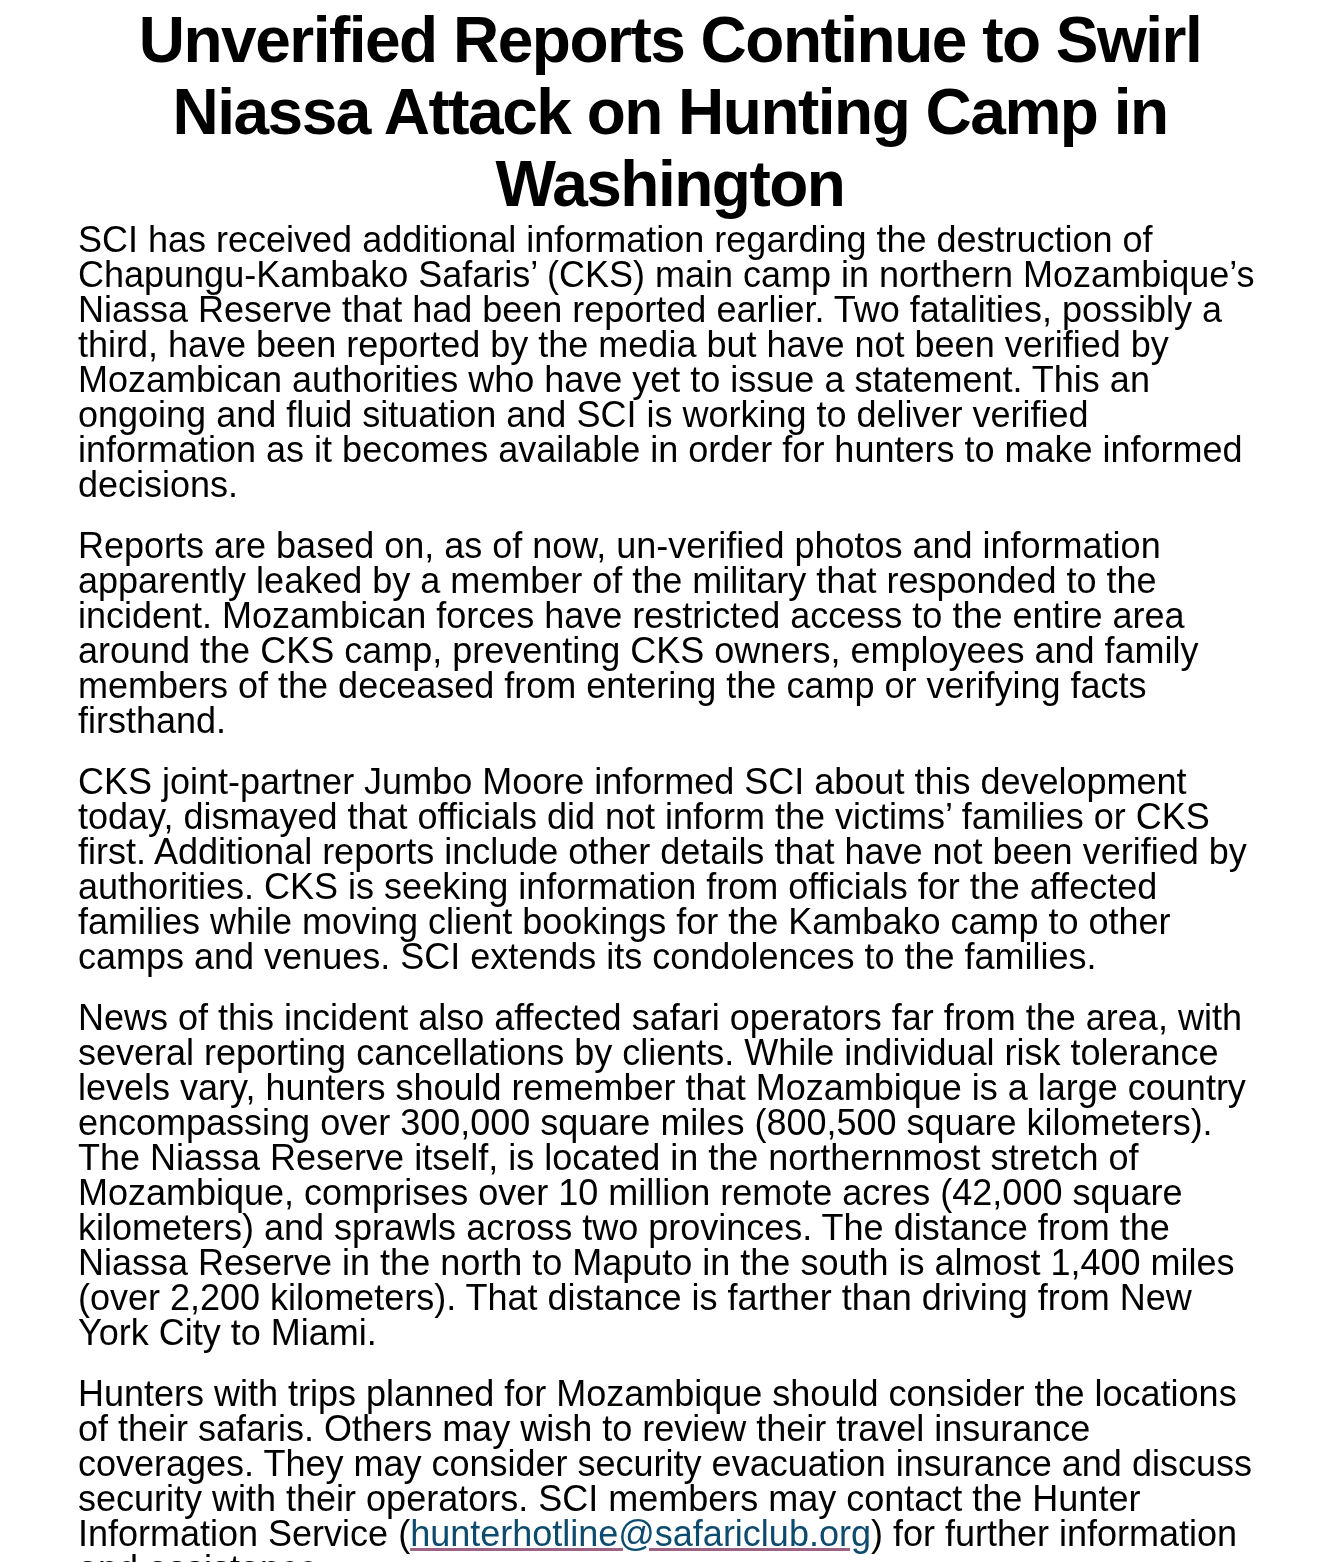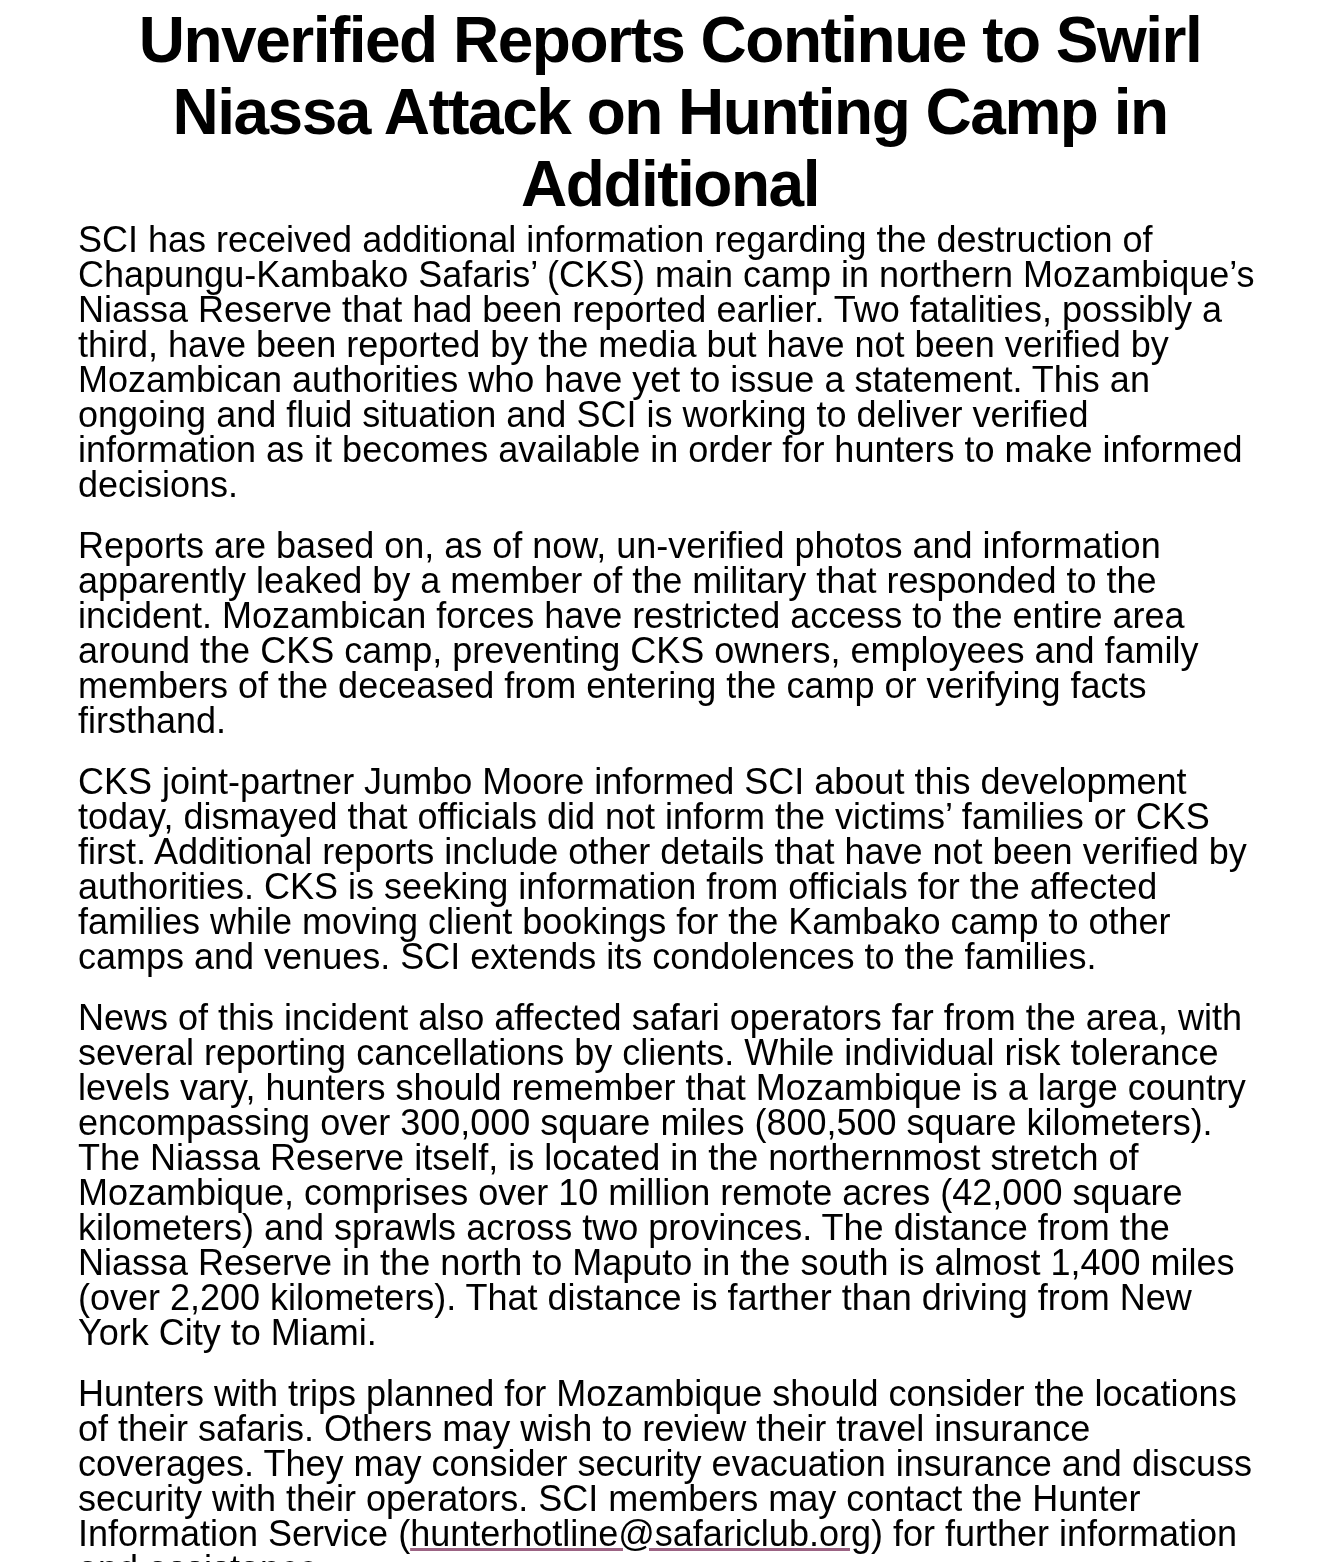--- a/index.html
+++ b/index.html
@@ -29,21 +29,21 @@
   .content {
     margin: 2px 78px 0 78px;
     font-size: 36px;
     line-height: 35px;
     text-align: left;
   }
   .content p {
     margin: 0 0 26px 0;
   }
   a.email-link {
-    color: #000000;
+    color: #0c4a6e;
     text-decoration: underline;
     text-decoration-color: #9c6484;
   }
   hr.footer-divider {
     border: none;
     border-top: 3px solid #000000;
     margin: 28px 25px 0 25px;
   }
   .footer {
     text-align: center;
@@ -65,21 +65,21 @@
   }
 </style>
 </head>
 <body>
 
 <div class="page">
 
   <h1 class="headline">
       <span class="hline">Unverified Reports Continue to Swirl</span>
       <span class="hline">Niassa Attack on Hunting Camp in</span>
-      <span class="hline">Additional</span>
+      <span class="hline">Washington</span>
     </h1>
 
   <div class="content">
     <p>SCI has received additional information regarding the destruction of Chapungu-Kambako Safaris’ (CKS) main camp in northern Mozambique’s Niassa Reserve that had been reported earlier. Two fatalities, possibly a third, have been reported by the media but have not been verified by Mozambican authorities who have yet to issue a statement. This an ongoing and fluid situation and SCI is working to deliver verified information as it becomes available in order for hunters to make informed decisions.</p>
     <p>Reports are based on, as of now, un-verified photos and information apparently leaked by a member of the military that responded to the incident. Mozambican forces have restricted access to the entire area around the CKS camp, preventing CKS owners, employees and family members of the deceased from entering the camp or verifying facts firsthand.</p>
     <p>CKS joint-partner Jumbo Moore informed SCI about this development today, dismayed that officials did not inform the victims’ families or CKS first. Additional reports include other details that have not been verified by authorities. CKS is seeking information from officials for the affected families while moving client bookings for the Kambako camp to other camps and venues. SCI extends its condolences to the families.</p>
     <p>News of this incident also affected safari operators far from the area, with several reporting cancellations by clients. While individual risk tolerance levels vary, hunters should remember that Mozambique is a large country encompassing over 300,000 square miles (800,500 square kilometers). The Niassa Reserve itself, is located in the northernmost stretch of Mozambique, comprises over 10 million remote acres (42,000 square kilometers) and sprawls across two provinces. The distance from the Niassa Reserve in the north to Maputo in the south is almost 1,400 miles (over 2,200 kilometers). That distance is farther than driving from New York City to Miami.</p>
     <p><span>Hunters with trips planned for Mozambique should consider the locations of their safaris. Others may wish to review their travel insurance coverages. They may consider security evacuation insurance and discuss security with their operators. SCI members may contact the Hunter Information Service (</span><a href="#" class="email-link">hunterhotline@safariclub.org</a><span>) for further information and assistance.</span></p>
   </div>
 

